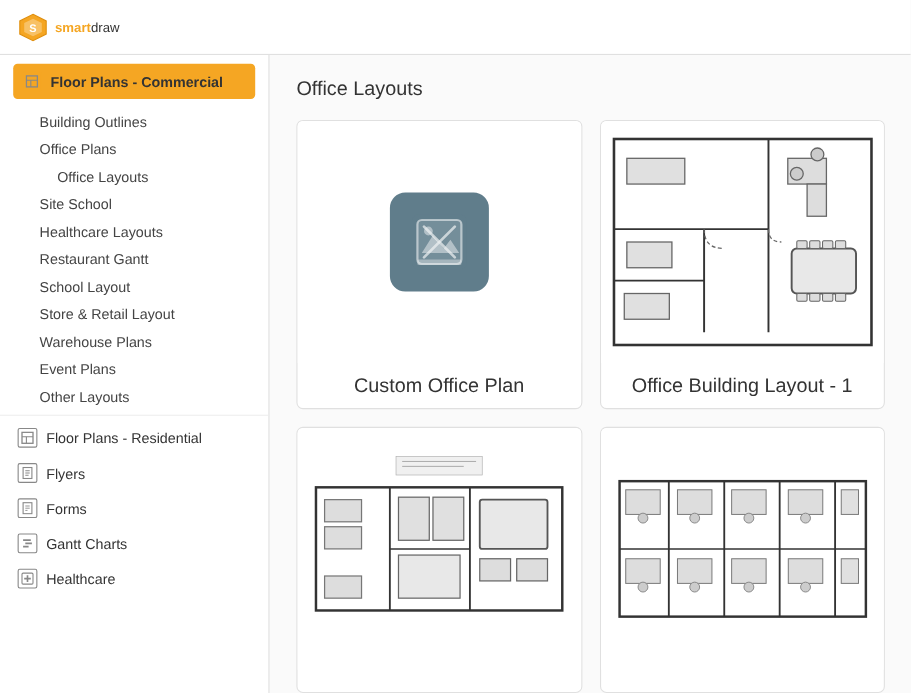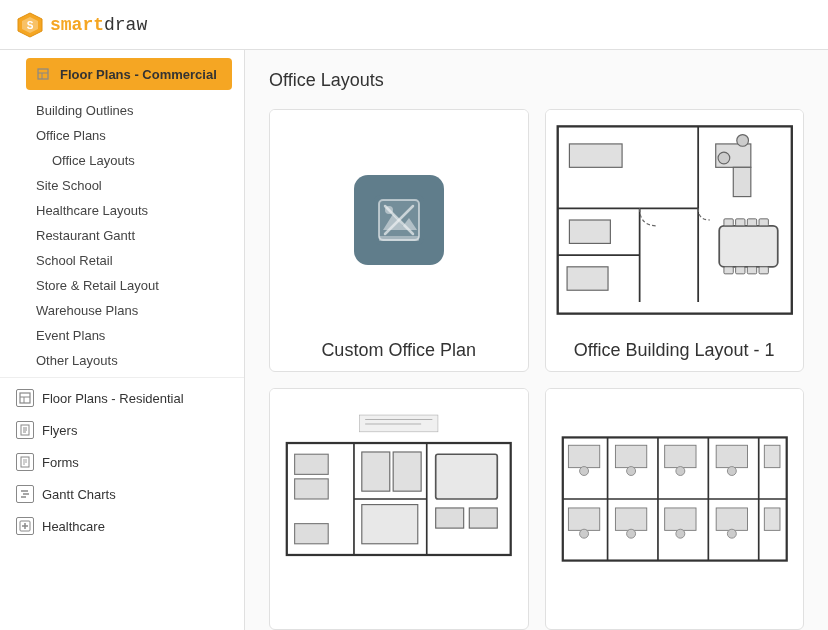--- a/index.html
+++ b/index.html
@@ -2,21 +2,21 @@
 <html><head>
   <meta charset="utf-8">
   <style>
     * { margin: 0; padding: 0; box-sizing: border-box; }
     body { font-family: -apple-system, BlinkMacSystemFont, 'Segoe UI', Arial, sans-serif; font-size: 13px; background: #f5f5f5; display: flex; flex-direction: column; height: 630px; overflow: hidden; }
 
     
     .header { background: #fff; height: 50px; display: flex; align-items: center; padding: 0 16px; border-bottom: 1px solid #e0e0e0; flex-shrink: 0; }
     .logo { display: flex; align-items: center; gap: 6px; }
     .logo-icon { width: 28px; height: 28px; }
-    .logo-text { font-size: 18px; font-weight: 400; color: #333; font-family: Liberation Mono, monospace; }
+    .logo-text { font-size: 12px; font-weight: 400; color: #333; }
     .logo-text span { color: #f5a623; font-weight: 700; }
 
     
     .main-layout { display: flex; flex: 1; overflow: hidden; }
 
     
     .sidebar { width: 245px; background: #fff; border-right: 1px solid #e0e0e0; overflow-y: auto; flex-shrink: 0; }
     .sidebar-item { display: flex; align-items: center; gap: 8px; padding: 7px 12px 7px 16px; cursor: pointer; color: #333; font-size: 13px; }
     .sidebar-item.active { background: #f5a623; color: #333; font-weight: 600; border-radius: 4px; margin: 2px 6px; padding: 7px 8px; }
     .sidebar-sub-item { padding: 5px 12px 5px 36px; cursor: pointer; color: #444; font-size: 13px; }
@@ -54,40 +54,40 @@
     <span class="logo-text">
       <span>smart</span><span style="color:#333;font-weight:400">draw</span>
     </span>
   </div>
 </div>
 
 <div class="main-layout">
 
   <div class="sidebar">
 
-    <div style="padding: 6px 6px; margin-left: 14px;">
+    <div style="padding: 6px 6px;">
       <div class="sidebar-item active">
         <div class="sidebar-icon-sq yellow">
           <svg width="12" height="12" viewBox="0 0 12 12" fill="none" xmlns="http://www.w3.org/2000/svg">
             <rect x="1" y="1" width="10" height="10" stroke="#888" stroke-width="1.2" fill="none"></rect>
             <line x1="1" y1="5" x2="11" y2="5" stroke="#888" stroke-width="1"></line>
             <line x1="5" y1="5" x2="5" y2="11" stroke="#888" stroke-width="1"></line>
           </svg>
         </div>
         <span>Floor Plans - Commercial</span>
       </div>
     </div>
 
     <div class="sidebar-sub-item">Building Outlines</div>
     <div class="sidebar-sub-item">Office Plans</div>
     <div class="sidebar-sub-item sub-sub">Office Layouts</div>
     <div class="sidebar-sub-item">Site School</div>
     <div class="sidebar-sub-item">Healthcare Layouts</div>
     <div class="sidebar-sub-item">Restaurant Gantt</div>
-    <div class="sidebar-sub-item">School Retail</div>
+    <div class="sidebar-sub-item">School Layout</div>
     <div class="sidebar-sub-item">Store &amp; Retail Layout</div>
     <div class="sidebar-sub-item">Warehouse Plans</div>
     <div class="sidebar-sub-item">Event Plans</div>
     <div class="sidebar-sub-item">Other Layouts</div>
 
     <div class="sidebar-divider"></div>
 
     <div class="sidebar-item">
       <div class="sidebar-icon-sq">
         <svg width="12" height="12" viewBox="0 0 12 12" fill="none">

